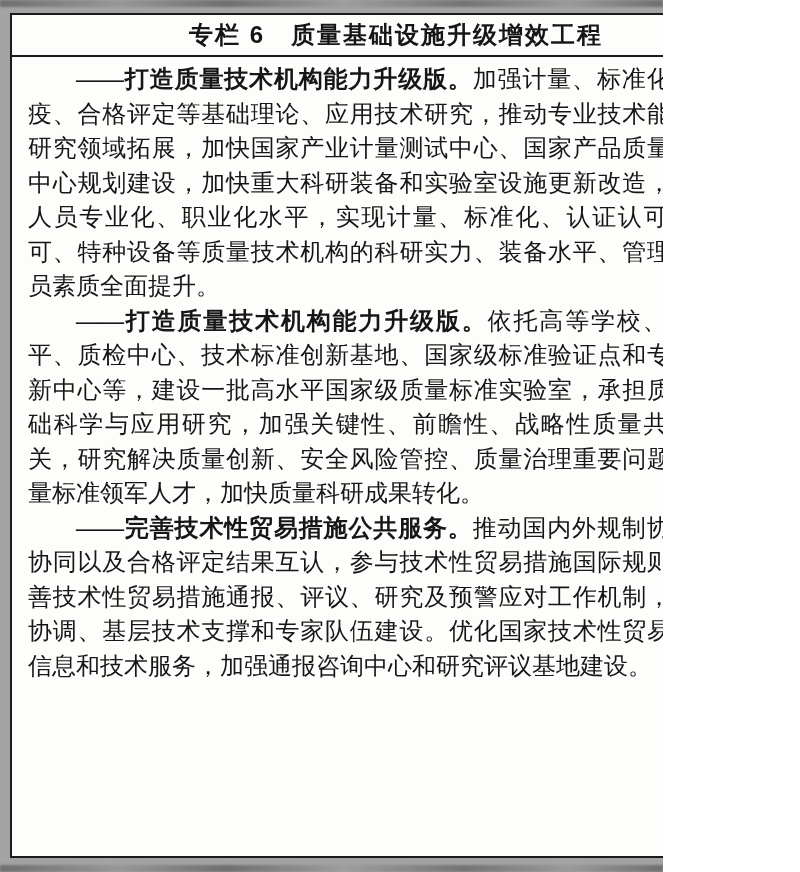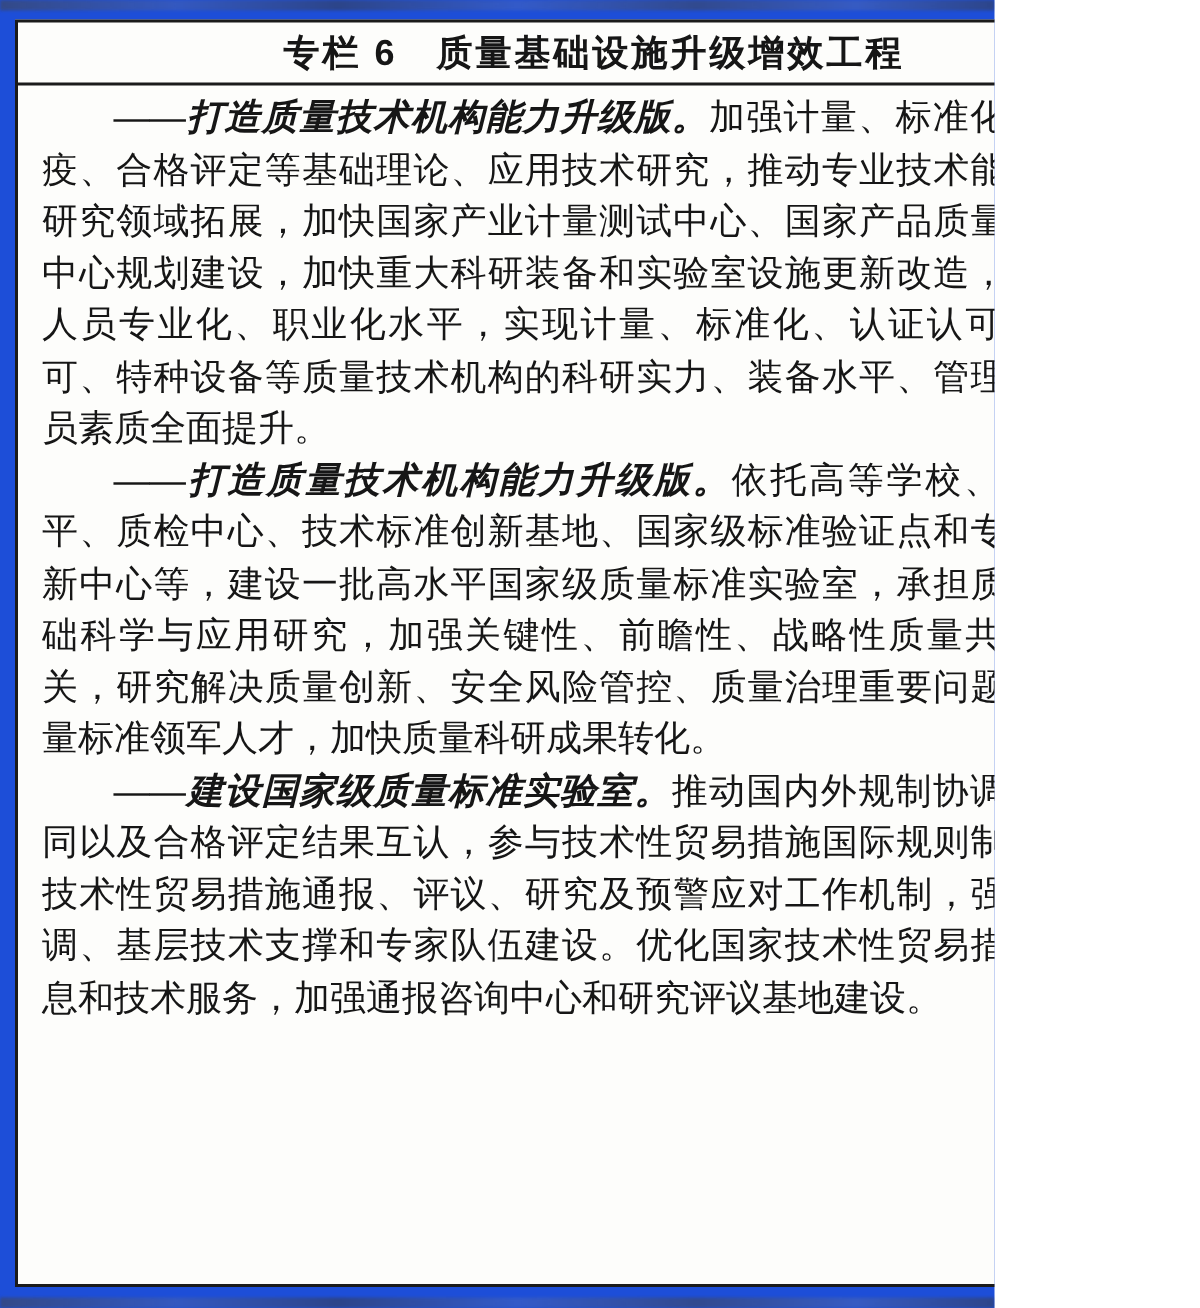--- a/index.html
+++ b/index.html
@@ -4,21 +4,21 @@
 <style>
   html, body {
     margin: 0;
     padding: 0;
     background: #ffffff;
   }
   .page {
     position: relative;
     width: 663px;
     height: 872px;
-    background: #1d4ed8;
+    background: #a3a3a3;
     overflow: hidden;
     font-family: "Liberation Serif", "DejaVu Serif", serif;
     color: #161616;
   }
   
   .scan-smudge {
     position: absolute;
     left: 0;
     width: 100%;
     height: 7px;
@@ -61,41 +61,40 @@
     line-height: 34.5px;
     text-align: justify;
     text-justify: inter-character;
   }
   .para {
     margin: 0;
     text-indent: 2em;
   }
   .para .lead {
     font-weight: bold;
-    font-style: italic;
   }
 </style>
 </head>
 <body>
 
 <div class="page">
 
   <div class="scan-smudge top"></div>
 
   <div class="panel">
 
     <div class="panel-title">专栏 6　质量基础设施升级增效工程</div>
 
     <div class="panel-body">
 
       <p class="para"><span class="lead">——打造质量技术机构能力升级版。</span><span>加强计量、标准化、检验检疫、合格评定等基础理论、应用技术研究，推动专业技术能力升级和研究领域拓展，加快国家产业计量测试中心、国家产品质量检验检测中心规划建设，加快重大科研装备和实验室设施更新改造，强化从业人员专业化、职业化水平，实现计量、标准化、认证认可、认证认可、特种设备等质量技术机构的科研实力、装备水平、管理效能、人员素质全面提升。</span></p>
 
       <p class="para"><span class="lead">——打造质量技术机构能力升级版。</span><span>依托高等学校、职业化水平、质检中心、技术标准创新基地、国家级标准验证点和专业技术创新中心等，建设一批高水平国家级质量标准实验室，承担质量标准基础科学与应用研究，加强关键性、前瞻性、战略性质量共性技术攻关，研究解决质量创新、安全风险管控、质量治理重要问题，培养质量标准领军人才，加快质量科研成果转化。</span></p>
 
 
-      <p class="para"><span class="lead">——建设国家级质量标准实验室。</span><span>推动国内外规制协调、标准协同以及合格评定结果互认，参与技术性贸易措施国际规则制定。完善技术性贸易措施通报、评议、研究及预警应对工作机制，强化部际协调、基层技术支撑和专家队伍建设。优化国家技术性贸易措施公共信息和技术服务，加强通报咨询中心和研究评议基地建设。</span></p>
+      <p class="para"><span class="lead">——完善技术性贸易措施公共服务。</span><span>推动国内外规制协调、标准协同以及合格评定结果互认，参与技术性贸易措施国际规则制定。完善技术性贸易措施通报、评议、研究及预警应对工作机制，强化部际协调、基层技术支撑和专家队伍建设。优化国家技术性贸易措施公共信息和技术服务，加强通报咨询中心和研究评议基地建设。</span></p>
 
     </div>
   </div>
 
   <div class="scan-smudge bottom"></div>
 
 </div>
 
 </body></html>

